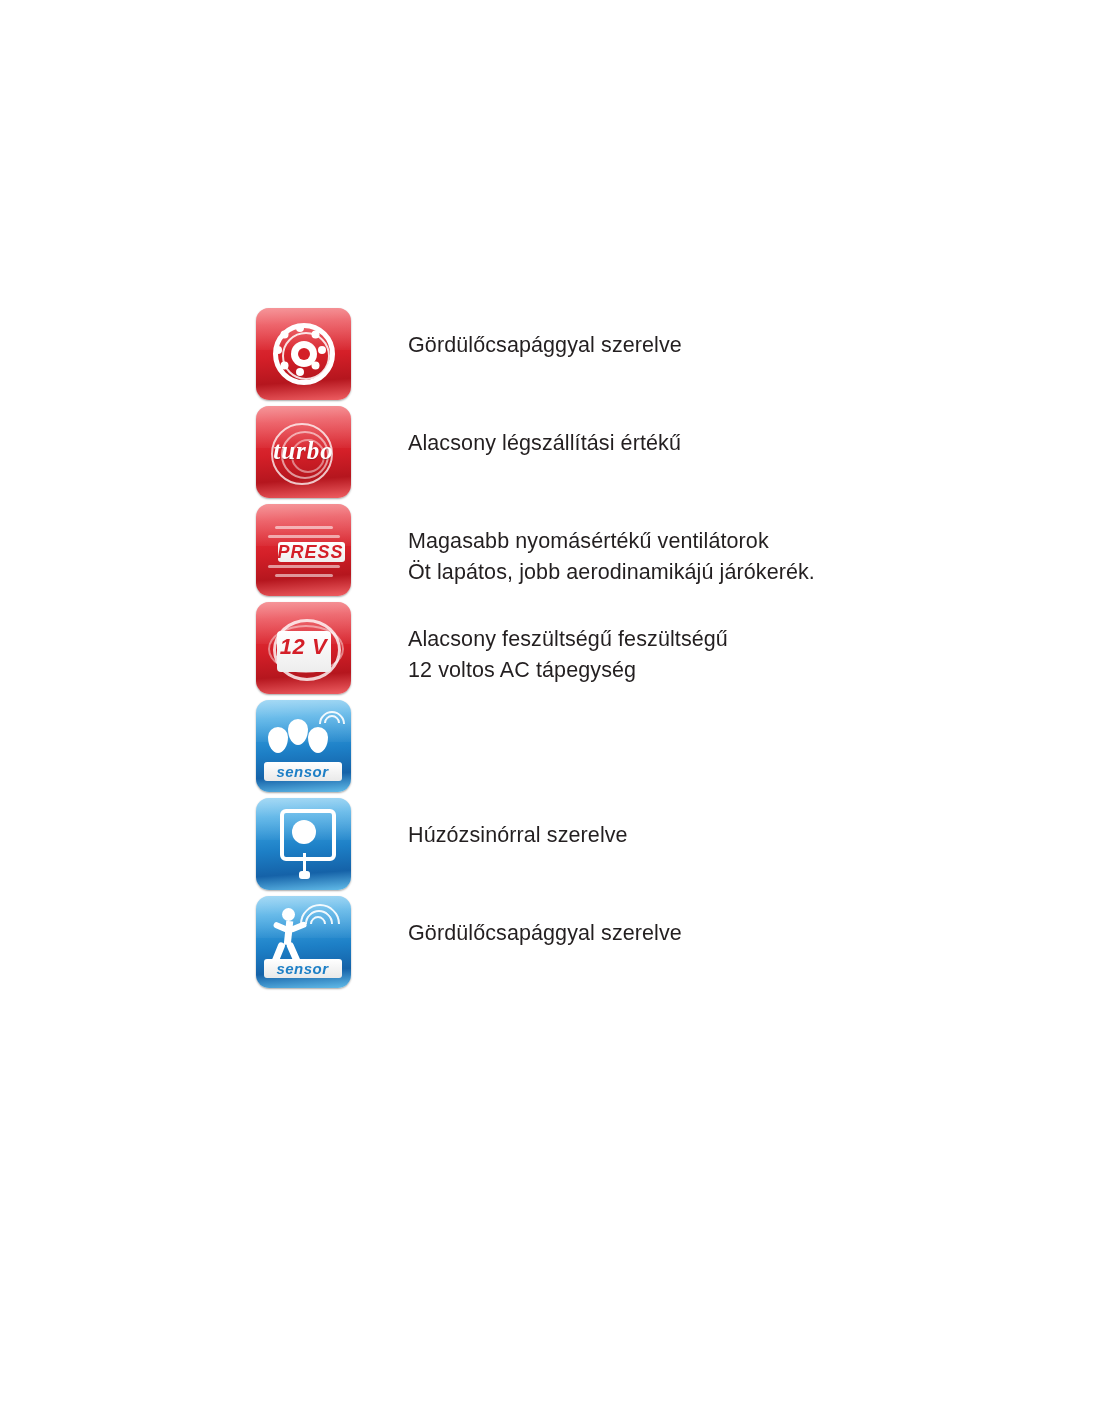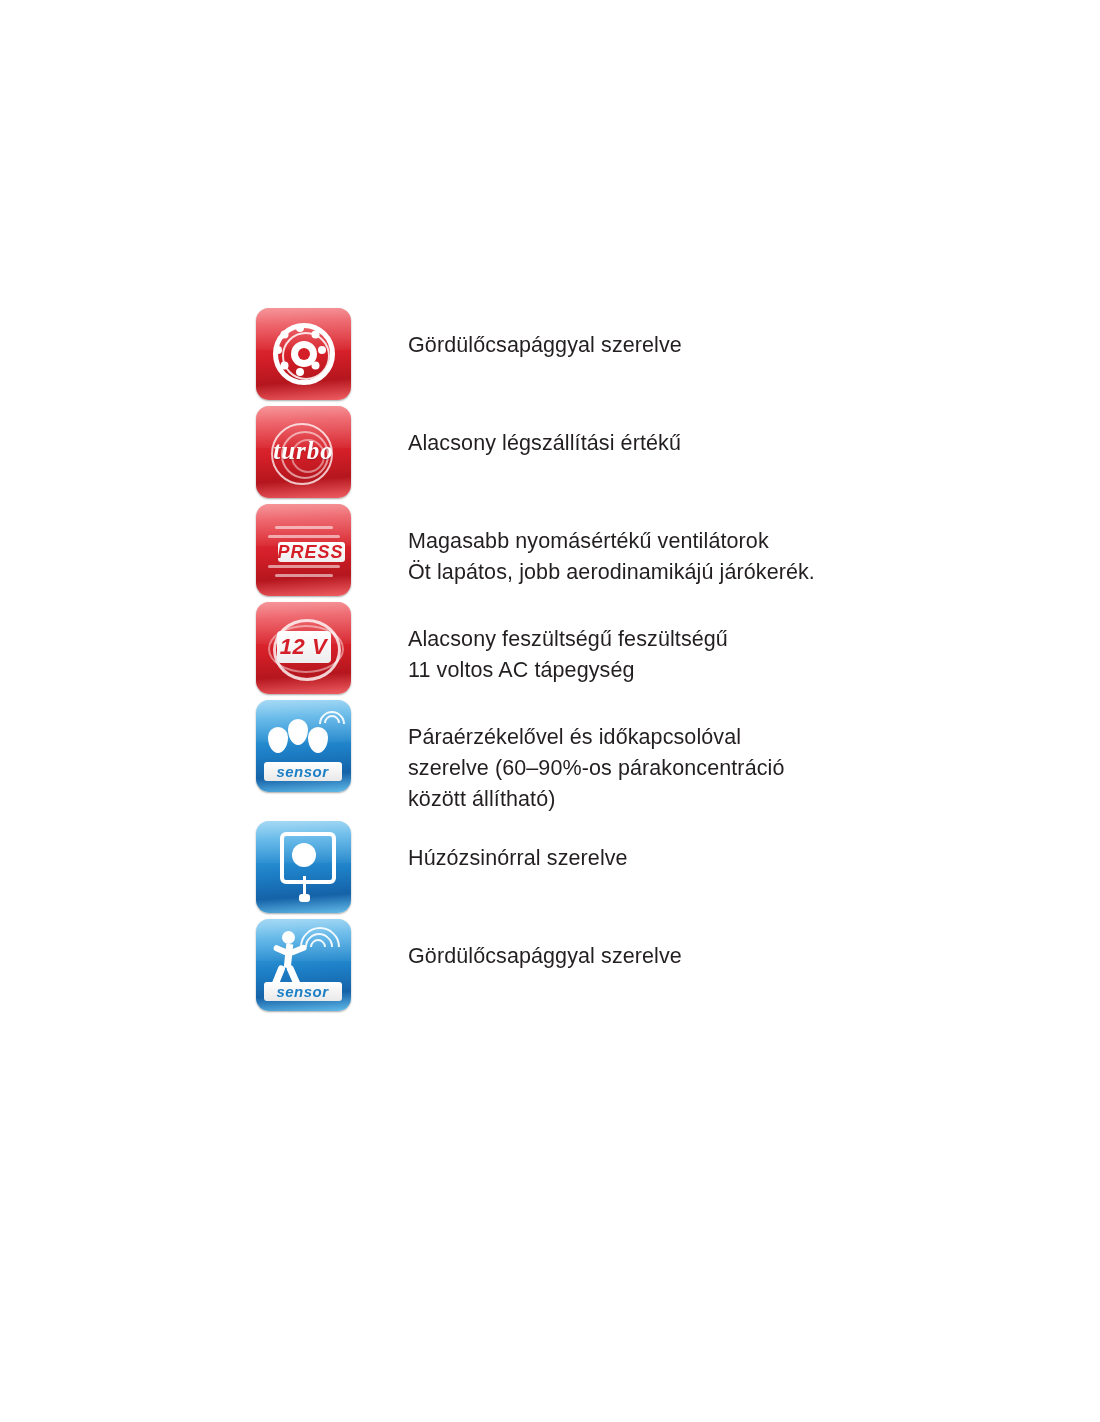--- a/index.html
+++ b/index.html
@@ -170,21 +170,21 @@
     border-radius: 50%;
   }
   .volt .ringB {
     position: absolute; left: 0px; top: 6px; width: 72px; height: 44px;
     border: 2px solid rgba(255,255,255,0.45);
     border-radius: 50%;
   }
   .volt .plate {
     position: absolute;
     left: 9px; top: 12px;
-    width: 54px; height: 32px;
+    width: 54px; height: 41px;
     background: linear-gradient(180deg,#ffffff,#ededed);
     border-radius: 4px;
     color: #d41f28;
     font-size: 22px;
     font-weight: bold;
     font-style: italic;
     line-height: 32px;
     text-align: center;
     letter-spacing: 0.5px;
   }
@@ -417,44 +417,39 @@
           <div class="volt">
             <div class="ringB"></div>
             <div class="ringA"></div>
             <div class="plate">12 V</div>
           </div>
         </div>
       </div>
     </div>
     <div class="text">
       <span class="line">Alacsony feszültségű feszültségű</span>
-      <span class="line">11 voltos AC tápegység</span>
+      <span class="line">12 voltos AC tápegység</span>
     </div>
   </div>
 
 
   <div class="row">
     <div class="icon-wrap">
       <div class="icon blue">
         <div class="inner">
           <div class="hum">
             <div class="wave w2"></div>
             <div class="wave w1"></div>
             <div class="drop d1"></div>
             <div class="drop d2"></div>
             <div class="drop d3"></div>
             <div class="badge">sensor</div>
           </div>
         </div>
       </div>
-    </div>
-    <div class="text">
-      <span class="line">Páraérzékelővel és időkapcsolóval</span>
-      <span class="line">szerelve (60–90%-os párakoncentráció</span>
-      <span class="line">között állítható)</span>
     </div>
   </div>
 
   <div class="row">
     <div class="icon-wrap">
       <div class="icon blue">
         <div class="inner">
           <div class="cord">
             <div class="box"></div>
             <div class="dot"></div>

